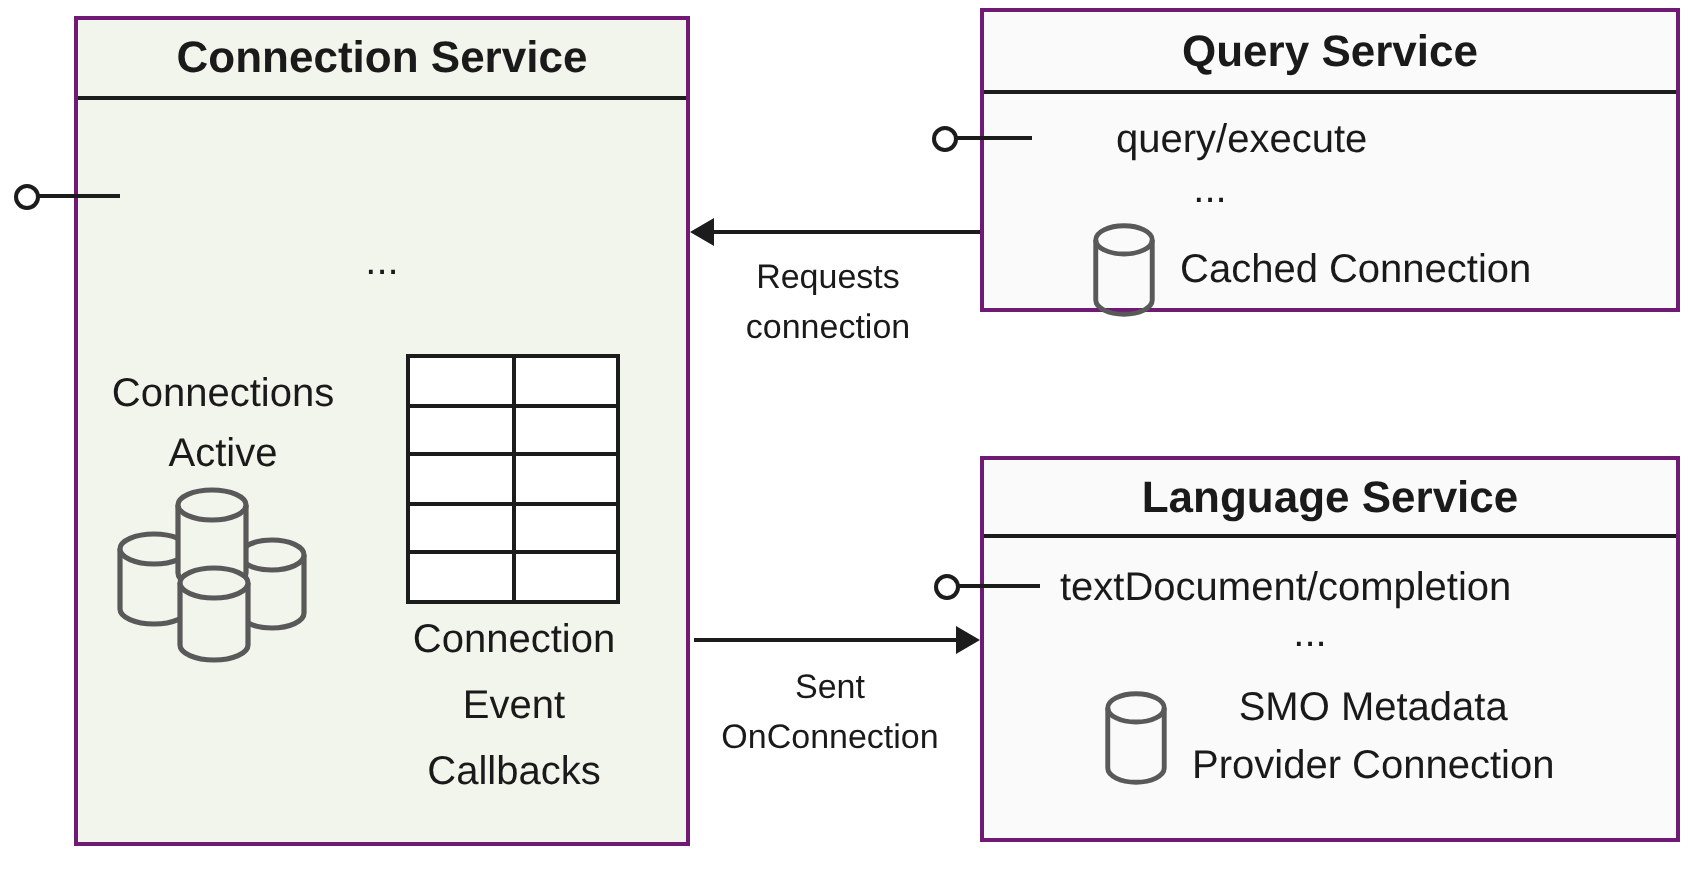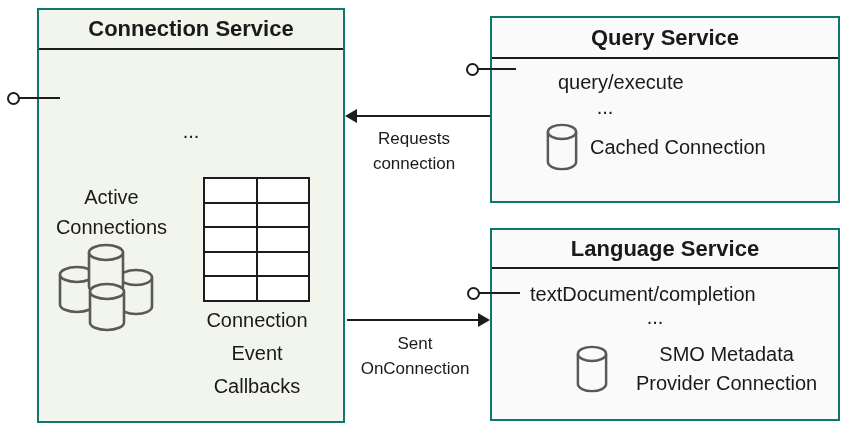--- a/index.html
+++ b/index.html
@@ -1,22 +1,22 @@
 <!DOCTYPE html>
 <html><head>
 <meta charset="utf-8">
 <style>
   html,body{margin:0;padding:0;background:#ffffff;}
   .canvas{
     position:relative;width:846px;height:436px;background:#ffffff;
     font-family:"Liberation Sans","DejaVu Sans",sans-serif;color:#1a1a1a;overflow:hidden;
   }
-  .box{position:absolute;border:2px solid #0f766e;box-sizing:border-box;}
+  .box{position:absolute;border:2px solid #701a75;box-sizing:border-box;}
   .box-conn{left:37px;top:8px;width:308px;height:415px;background:#f2f5ec;}
-  .box-query{left:490px;top:16px;width:350px;height:187px;background:#fafafb;}
+  .box-query{left:490px;top:4px;width:350px;height:152px;background:#fafafb;}
   .box-lang{left:490px;top:228px;width:350px;height:193px;background:#fafafb;}
   .box-header{
     border-bottom:2px solid #1c1c1c;font-weight:bold;font-size:22px;
     display:flex;align-items:center;justify-content:center;
   }
   .box-conn .box-header{height:38px;}
   .box-query .box-header{height:39px;}
   .box-lang .box-header{height:37px;}
   .abs{position:absolute;}
   .body-text{font-size:20px;line-height:29px;}
@@ -30,21 +30,21 @@
     grid-template-columns:1fr 1fr;grid-template-rows:repeat(5,1fr);gap:2px;
   }
   .cb-table div{background:#ffffff;}
   .cb-label{left:148px;top:294px;width:140px;text-align:center;font-size:20px;line-height:33px;}
   .svc-method{left:38px;font-size:20px;line-height:28px;}
   .q-method{top:50px;margin-left:28px;}
   .q-ellipsis{left:38px;top:78px;width:150px;text-align:center;font-size:20px;line-height:22px;}
   .q-cached{left:54px;top:104px;display:flex;align-items:center;gap:12px;font-size:20px;}
   .l-method{top:50px;}
   .l-ellipsis{left:38px;top:76px;width:250px;text-align:center;font-size:20px;line-height:22px;}
-  .l-provider{left:70px;top:110px;display:flex;align-items:center;gap:28px;
+  .l-provider{left:46px;top:110px;display:flex;align-items:center;gap:12px;
     font-size:20px;line-height:29px;text-align:center;padding-left:14px;}
   .arrow-line{position:absolute;height:2px;background:#1c1c1c;}
   .arrow-head{position:absolute;width:0;height:0;border-top:7px solid transparent;border-bottom:7px solid transparent;}
   .head-left{border-right:12px solid #1c1c1c;}
   .head-right{border-left:12px solid #1c1c1c;}
   .annot{position:absolute;font-size:17px;line-height:25px;text-align:center;}
   .annot-requests{left:348px;top:126px;width:132px;}
   .annot-sent{left:348px;top:331px;width:134px;}
   .lolli-circle{position:absolute;width:13px;height:13px;border:2px solid #1c1c1c;border-radius:50%;
     background:#ffffff;box-sizing:border-box;}
@@ -54,22 +54,22 @@
 <body>
 
 <div class="canvas">
 
   <div class="box box-conn">
     <div class="box-header">Connection Service</div>
 
     <div class="abs conn-ellipsis">...</div>
 
     <div class="abs active-label">
+      <div>Connections</div>
       <div>Active</div>
-      <div>Connections</div>
     </div>
 
     <svg class="abs cluster-icon" width="100" height="92" viewBox="0 0 100 92">
       <g stroke="#595959" stroke-width="2.6" fill="#f2f5ec">
         <path d="M4 31.5 v30 a17 7.5 0 0 0 34 0 v-30"></path>
         <ellipse cx="21" cy="31.5" rx="17" ry="7.5"></ellipse>
         <path d="M64 34.5 v29 a16 7.5 0 0 0 32 0 v-29"></path>
         <ellipse cx="80" cy="34.5" rx="16" ry="7.5"></ellipse>
         <path d="M33 9.5 v34 a17 7.5 0 0 0 34 0 v-34"></path>
         <ellipse cx="50" cy="9.5" rx="17" ry="7.5"></ellipse>

